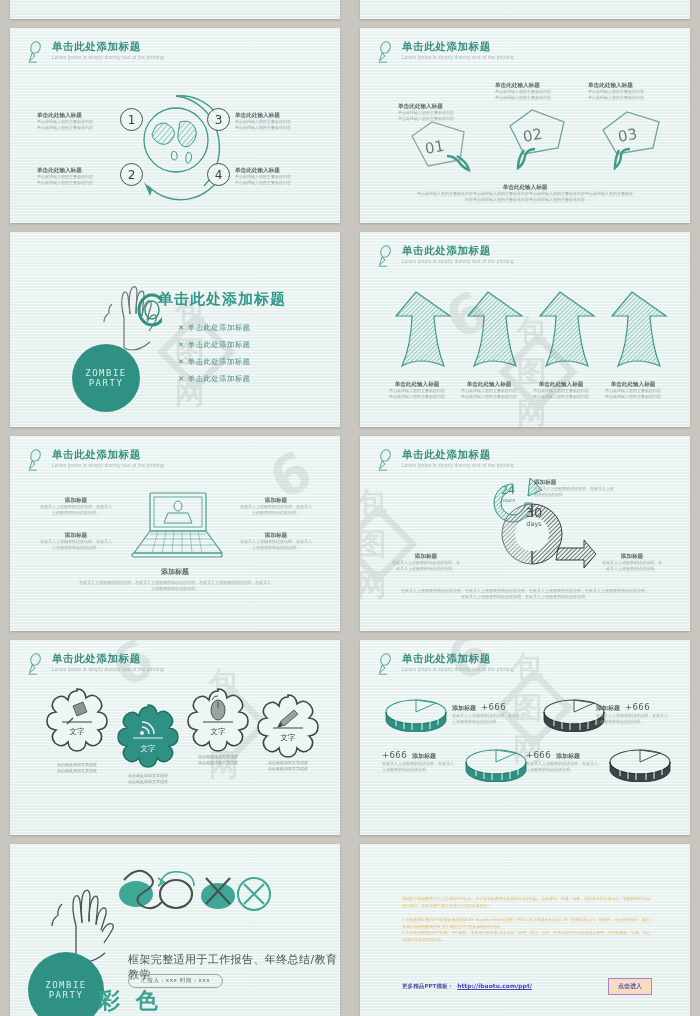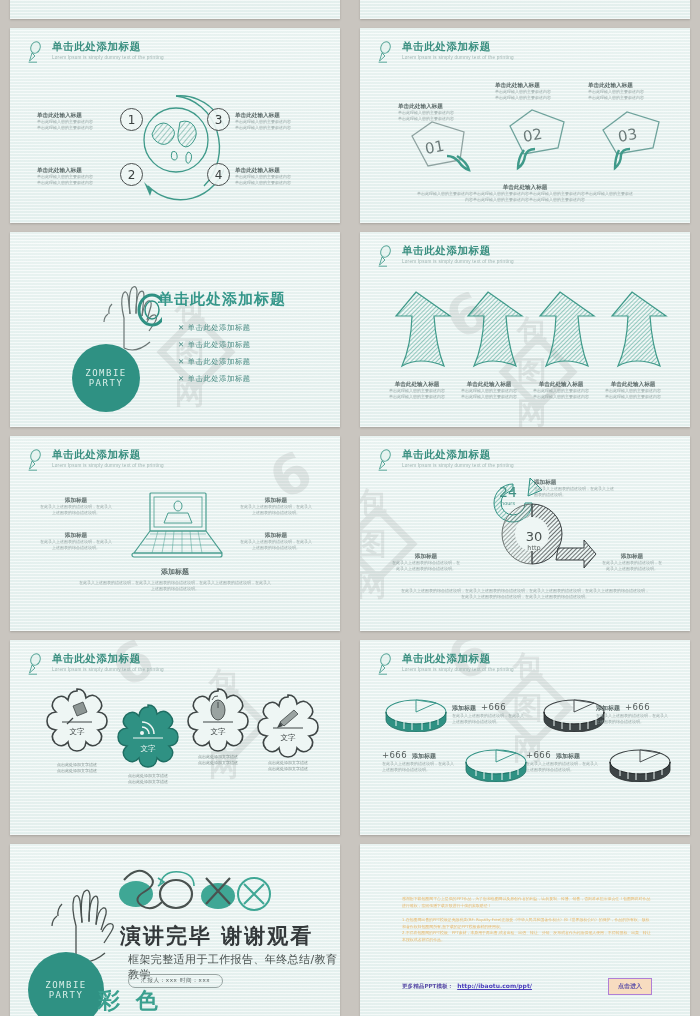--- a/index.html
+++ b/index.html
@@ -65,21 +65,21 @@
   .s3-li { font-size:7.4px; color:#4b8c84; letter-spacing:.5px; margin-top:7px; font-family:"DejaVu Sans",sans-serif;}
   .zcircle {
     position:absolute; width:68px; height:68px; border-radius:50%;
     background:#2f9183; display:flex; flex-direction:column;
     align-items:center; justify-content:center; color:#d9efe9;margin-top:8px;
   }
   .zcircle div { font-size:9px; letter-spacing:1.5px; font-family:"DejaVu Sans Mono",monospace; }
   
   .ring-lbl-big  { font-size:13px; color:#4a5250; font-family:"DejaVu Sans",sans-serif;}
   .ring-lbl-sm   { font-size:6.5px; color:#5a6260; font-family:"DejaVu Sans",sans-serif;}
-  .ring-lbl-big2 { font-size:14px; color:#3f8f82; font-family:"DejaVu Sans",sans-serif;}
+  .ring-lbl-big2 { font-size:11px; color:#3f8f82; font-family:"DejaVu Sans",sans-serif;}
   .ring-lbl-sm2  { font-size:5px; color:#3f8f82; font-family:"DejaVu Sans",sans-serif;}
   
   .gear-wz { font-size:7.5px; font-family:"DejaVu Sans",sans-serif; }
   
   .amount { font-size:8.5px; color:#555c5b; font-family:"DejaVu Sans",sans-serif; letter-spacing:.4px;}
   .amount-t { font-size:6px; font-weight:bold; color:#5d6b6a; font-family:"DejaVu Sans",sans-serif;}
   
   .thanks { font-size:21px; font-weight:bold; color:#33383a; letter-spacing:2px; font-family:"DejaVu Sans",sans-serif;}
   .thanks-sub { font-size:11px; color:#4a5250; letter-spacing:.4px; font-family:"DejaVu Sans",sans-serif;}
   .thanks-pill {
@@ -408,23 +408,23 @@
           <line x1="0" y1="0" x2="0" y2="3" stroke="#34393a" stroke-width="1.4"></line>
             </pattern>
       </defs>
       <path d="M45 10 A19 19 0 1 0 64 29 L57 29 A12 12 0 1 1 45 17 Z" fill="url(#hG)" stroke="#2f9183" stroke-width="1"></path>
       <path d="M62 4 L74 16 L60 22 Z" fill="url(#hG)" stroke="#2f9183" stroke-width="1"></path>
       <path d="M64 30 A30 30 0 0 0 34 60 A30 30 0 0 0 64 90 L64 72 A12 12 0 1 1 64 48 Z" fill="url(#hD)" stroke="#6d7472" stroke-width="1"></path>
       <path d="M64 30 A30 30 0 0 1 94 60 A30 30 0 0 1 64 90 L64 72 A12 12 0 1 0 64 48 Z" fill="url(#hK)" stroke="#3a4042" stroke-width="1"></path>
       <path d="M90 74 L116 74 L116 66 L128 80 L116 94 L116 86 L88 86 Z" fill="url(#hK)" stroke="#3a4042" stroke-width="1"></path>
       <circle cx="64" cy="60" r="17" fill="#eef6f4"></circle>
     </svg>
-    <div class="cen" style="position:absolute;left:140px;top:93px;width:68px;">
+    <div class="cen" style="position:absolute;left:140px;top:69px;width:68px;">
       <div class="ring-lbl-big">30</div>
-      <div class="ring-lbl-sm">http</div>
+      <div class="ring-lbl-sm">days</div>
     </div>
     <div class="cen" style="position:absolute;left:128px;top:48px;width:40px;">
       <div class="ring-lbl-big2">24</div>
       <div class="ring-lbl-sm2">hours</div>
     </div>
     <div style="position:absolute;left:174px;top:42px;width:120px;">
       <div class="blk-title tc">添加标题</div>
       <div class="blk-body">在此录入上述图表的描述说明，在此录入上述</div>
       <div class="blk-body">图表的描述说明。</div>
     </div>
@@ -652,21 +652,20 @@
       <ellipse cx="22" cy="28" rx="17" ry="13" fill="#3fa795"></ellipse>
       <path d="M10 14 q14 -16 26 -4 q8 8 -6 16 q-12 7 -2 14 q10 6 20 -4" fill="none" stroke="#4a5250" stroke-width="2"></path>
       <path d="M44 12 l6 4 l-6 4" fill="none" stroke="#3fa795" stroke-width="1.6"></path>
       <ellipse cx="62" cy="28" rx="16" ry="14" fill="none" stroke="#4a5250" stroke-width="2.2"></ellipse>
       <path d="M46 18 q4 -14 20 -12 q14 2 14 14" fill="none" stroke="#3fa795" stroke-width="1.6"></path>
       <ellipse cx="104" cy="30" rx="17" ry="13" fill="#3fa795"></ellipse>
       <path d="M92 12 l24 26 M116 12 l-24 26" stroke="#4a5250" stroke-width="2.2"></path>
       <circle cx="140" cy="28" r="16" fill="none" stroke="#3fa795" stroke-width="2"></circle>
       <path d="M130 18 l20 20 M150 18 l-20 20" stroke="#3fa795" stroke-width="2"></path>
     </svg>
-    <div class="thanks" style="position:absolute;left:110px;top:78px;">演讲完毕  谢谢观看</div>
     <div class="thanks-sub" style="position:absolute;left:118px;top:108px;">框架完整适用于工作报告、年终总结/教育教学</div>
     <div style="position:absolute;left:118px;top:124px;">
       <span class="thanks-pill">汇报人：xxx    时间：xxx</span>
     </div>
     <div class="caise" style="position:absolute;left:88px;top:142px;">彩 色</div>
   </div>
 
   <div class="slide">
     <div style="position:absolute;left:42px;top:52px;width:250px;">
       <div class="cp-p">感谢您下载包图网平台上提供的PPT作品，为了您和包图网以及原创作者的利益，请勿复制、传播、销售，否则将承担法律责任！包图网将对作品进行维权，按照传播下载次数进行十倍的索取赔偿！</div>

